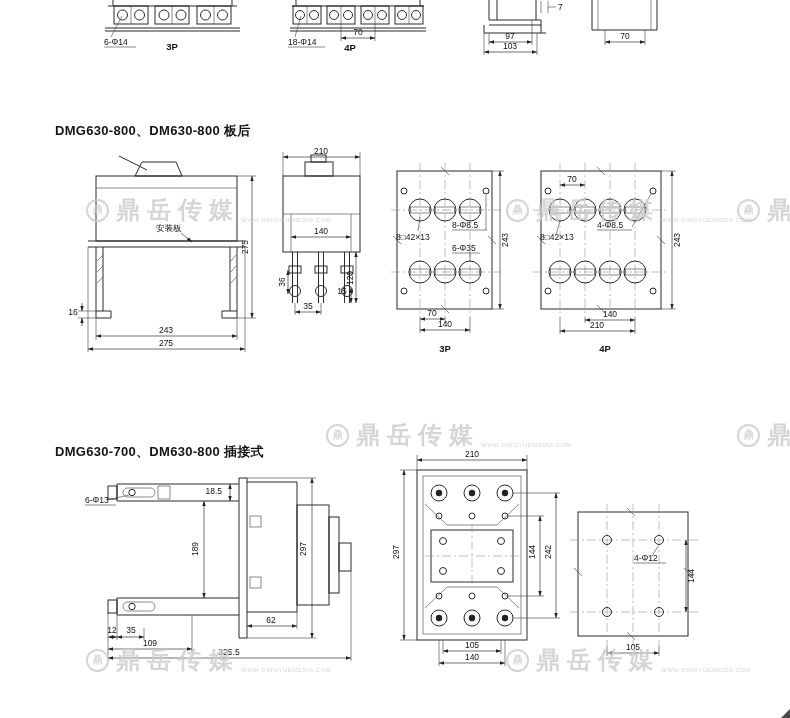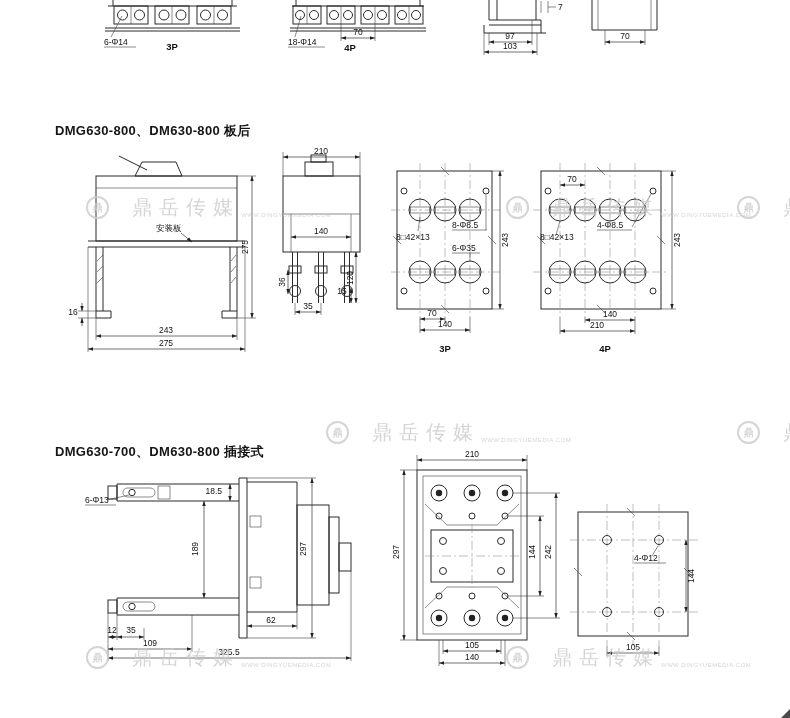--- a/index.html
+++ b/index.html
@@ -1,20 +1,20 @@
 <!DOCTYPE html>
 <html><head>
 <meta charset="utf-8">
 <style>
   html,body{margin:0;padding:0;background:#fff;}
   #page{position:relative;width:790px;height:718px;background:#fff;overflow:hidden;font-family:"Liberation Sans",sans-serif;}
   .section-title{position:absolute;font-size:13px;font-weight:bold;color:#151515;letter-spacing:.3px;white-space:nowrap;}
   .wm{position:absolute;display:flex;align-items:center;gap:7px;color:#cbcbcb;opacity:.8;white-space:nowrap;}
   .wm-badge{width:19px;height:19px;border:2px solid #cbcbcb;border-radius:50%;font-size:10px;font-weight:bold;display:flex;align-items:center;justify-content:center;flex:0 0 auto;}
-  .wm-text{font-size:20px;font-weight:normal;letter-spacing:7px;margin-left:16px;}
+  .wm-text{font-size:24px;font-weight:bold;letter-spacing:7px;}
   .wm-sub{font-size:6px;letter-spacing:.5px;align-self:flex-end;margin:0 0 3px -6px;}
   .corner-mark{position:absolute;right:0;bottom:0;width:0;height:0;border-left:9px solid transparent;border-bottom:9px solid #4a4a4a;}
   svg{position:absolute;left:0;top:0;}
   .ln{stroke:#2b2b2b;stroke-width:1;fill:none;}
   .thin{stroke:#3c3c3c;stroke-width:.6;fill:none;}
   .cl{stroke:#8a8a8a;stroke-width:.55;fill:none;stroke-dasharray:9 3 2 3;}
   .dim{stroke:#333;stroke-width:.7;fill:none;}
   .fil{fill:#222;stroke:none;}
   text{font-family:"Liberation Sans",sans-serif;fill:#111;}
   text.d{font-size:8.5px;}

